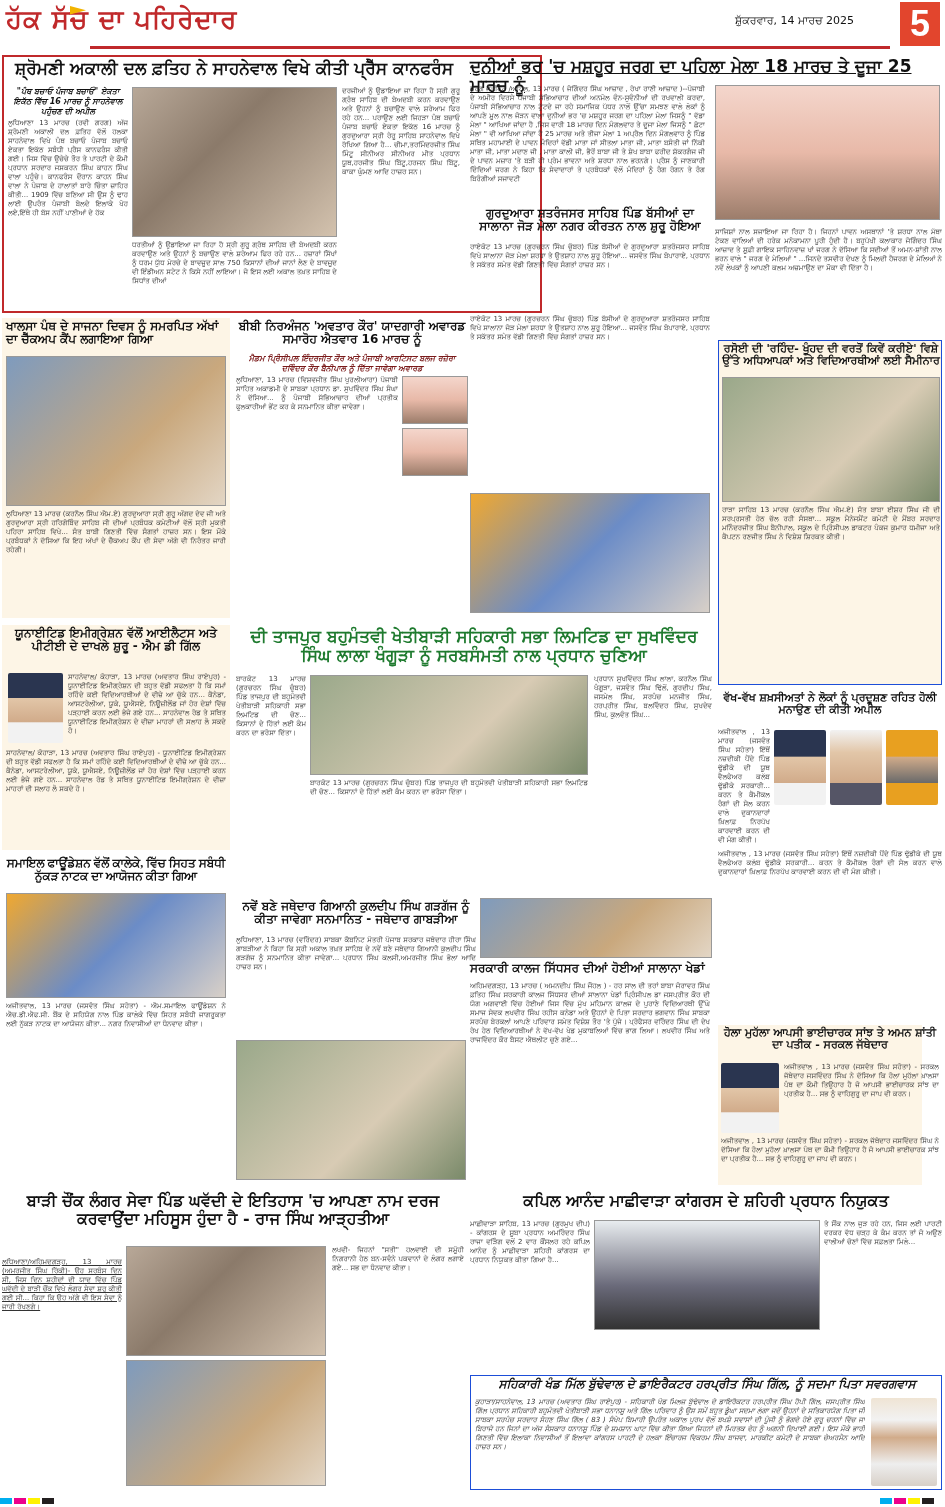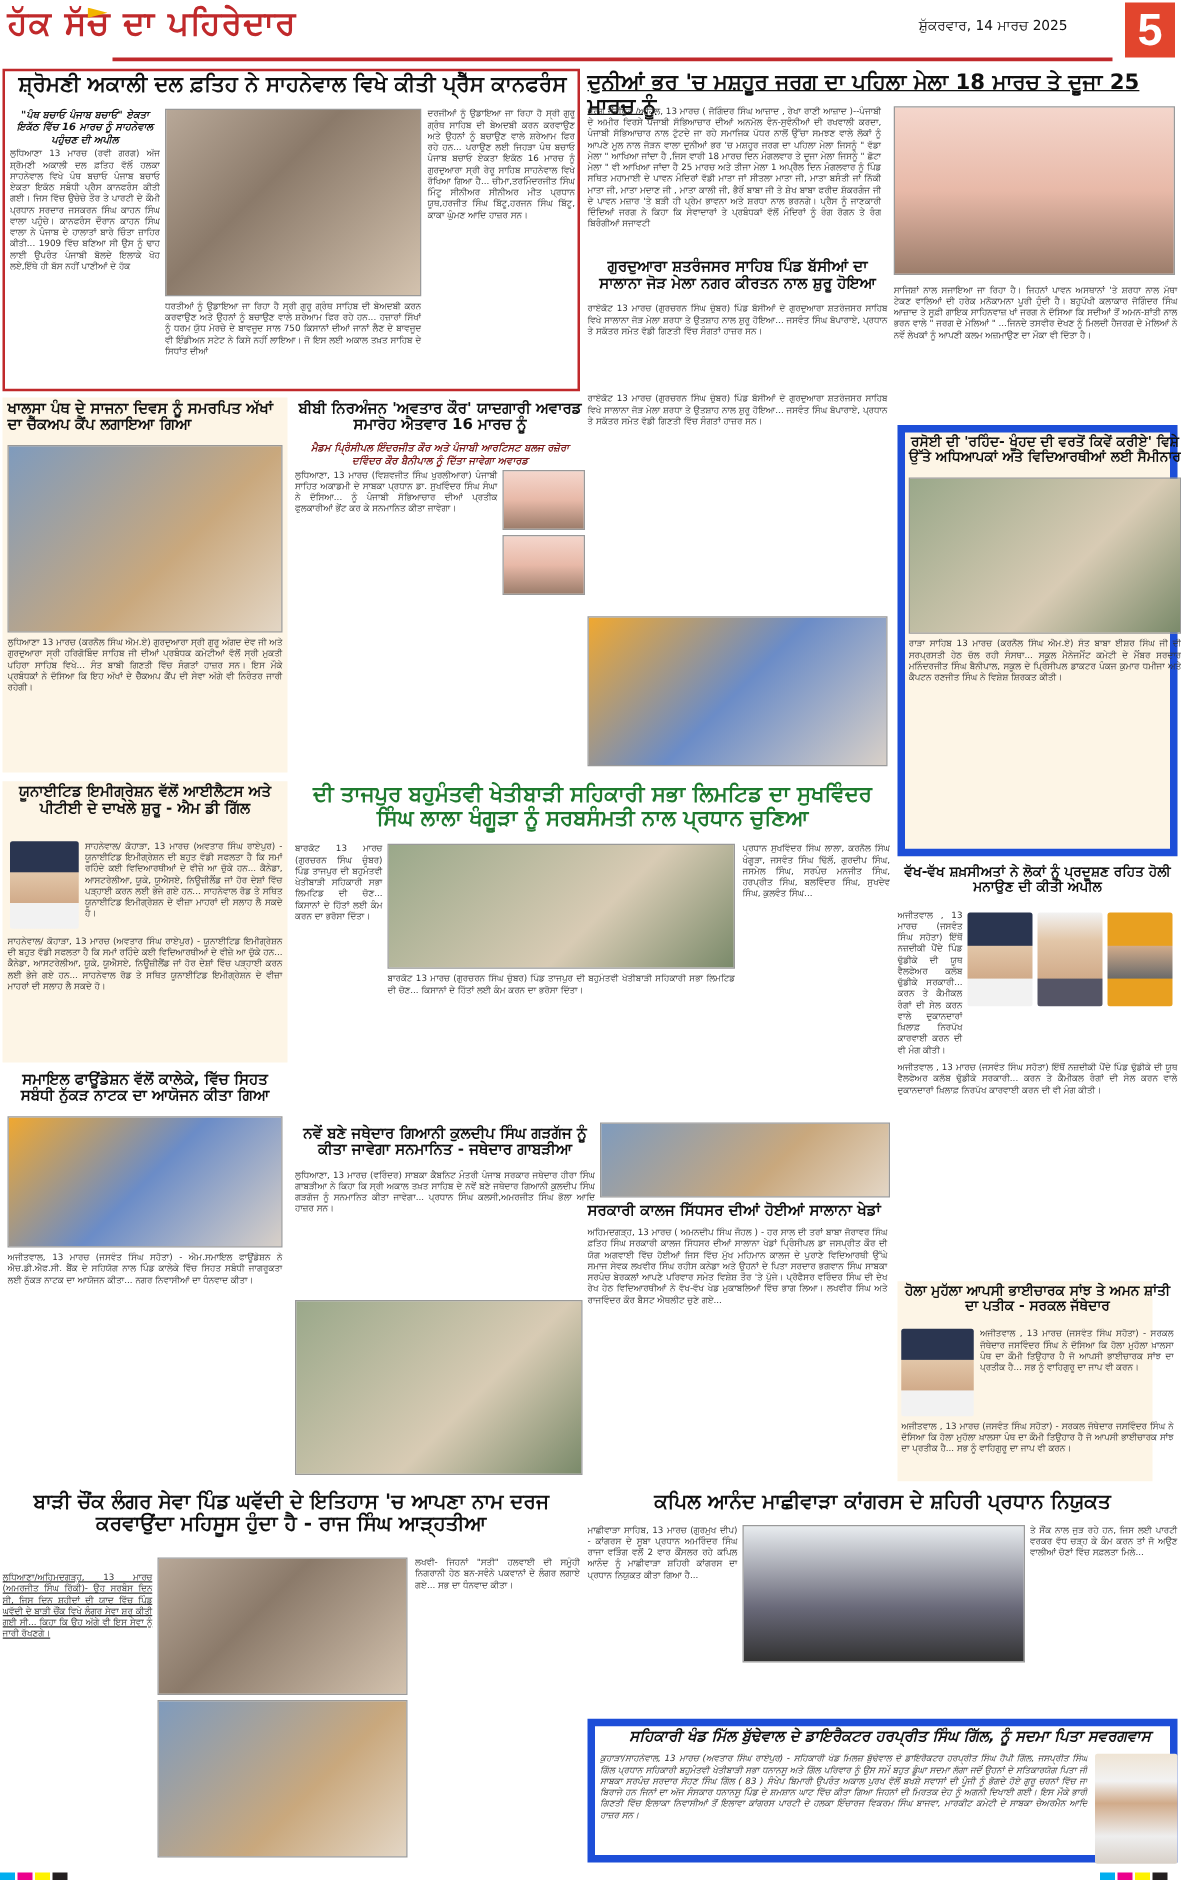--- a/index.html
+++ b/index.html
@@ -10,36 +10,36 @@
   .date { left: 735px; top: 14px; font-size: 11px; }
   .page-num { left: 900px; top: 2px; width: 40px; height: 44px; background: #e2452d; color: #fff; font-size: 36px; font-weight: bold; text-align: center; line-height: 44px; font-family: "Liberation Sans", sans-serif; }
   .headline { font-weight: bold; line-height: 1.1; }
   .body-text { font-size: 7px; line-height: 9px; color: #333; overflow: hidden; text-align: justify; }
   .photo { background: linear-gradient(135deg, #b8a898 0%, #8b7a6a 40%, #d3c2ae 100%); border: 1px solid #999; }
   .photo.blue { background: linear-gradient(135deg, #7f9bbd, #c9a87d 60%, #e3d6c5); }
   .photo.orange { background: linear-gradient(135deg, #f0a830, #6b8cc7 50%, #d8d0c8); }
   .photo.green { background: linear-gradient(135deg, #9aa88a, #d8cbb4 60%, #7a8a6a); }
   .photo.pink { background: linear-gradient(180deg, #f4d6cc, #e8b9a8 50%, #9c7d6b); }
   .box-red { border: 2px solid #c0292b; }
-  .box-brown { border: 6px solid #1d4ed8; }
+  .box-brown { border: 1px solid #1d4ed8; }
   .cream { background: #fdf5e6; }
   .sub-italic { font-style: italic; font-weight: bold; font-size: 8px; text-align: center; }
   .colorbar { position: absolute; width: 12px; height: 6px; }
   .portrait { border-radius: 2px; background: linear-gradient(180deg, #2a3550 0%, #2a3550 35%, #e2c6a8 36%, #d1ab8a 70%, #f2f2f2 71%); }
 </style>
 </head>
 <body>
 
 <div class="abs masthead-logo">ਹੱਕ ਸੱਚ ਦਾ ਪਹਿਰੇਦਾਰ</div>
 <div class="abs" style="left:70px;top:6px;width:16px;height:14px;background:#f2b400;clip-path:polygon(0 0,100% 30%,0 60%);"></div>
 <div class="abs masthead-rule"></div>
 <div class="abs date">ਸ਼ੁੱਕਰਵਾਰ, 14 ਮਾਰਚ 2025</div>
 <div class="abs page-num">5</div>
 
-<div class="abs box-red" style="left:2px;top:55px;width:462px;height:258px;">
+<div class="abs box-red" style="left:2px;top:55px;width:540px;height:258px;">
   <div class="headline" style="position:absolute;left:4px;top:2px;width:452px;font-size:17px;text-align:center;">ਸ਼੍ਰੋਮਣੀ ਅਕਾਲੀ ਦਲ ਫ਼ਤਿਹ ਨੇ ਸਾਹਨੇਵਾਲ ਵਿਖੇ ਕੀਤੀ ਪ੍ਰੈੱਸ ਕਾਨਫਰੰਸ</div>
   <div class="sub-italic" style="position:absolute;left:4px;top:30px;width:120px;">"ਪੰਥ ਬਚਾਓ ਪੰਜਾਬ ਬਚਾਓ" ਏਕਤਾ ਇਕੱਠ ਵਿੱਚ 16 ਮਾਰਚ ਨੂੰ ਸਾਹਨੇਵਾਲ ਪਹੁੰਚਣ ਦੀ ਅਪੀਲ</div>
   <div class="body-text" style="position:absolute;left:4px;top:62px;width:120px;height:190px;">ਲੁਧਿਆਣਾ 13 ਮਾਰਚ (ਰਵੀ ਗਰਗ) ਅੱਜ ਸ਼੍ਰੋਮਣੀ ਅਕਾਲੀ ਦਲ ਫ਼ਤਿਹ ਵੱਲੋਂ ਹਲਕਾ ਸਾਹਨੇਵਾਲ ਵਿਖੇ ਪੰਥ ਬਚਾਓ ਪੰਜਾਬ ਬਚਾਓ ਏਕਤਾ ਇਕੱਠ ਸਬੰਧੀ ਪ੍ਰੈਸ ਕਾਨਫਰੰਸ ਕੀਤੀ ਗਈ। ਜਿਸ ਵਿੱਚ ਉਚੇਚੇ ਤੌਰ ਤੇ ਪਾਰਟੀ ਦੇ ਕੌਮੀ ਪ੍ਰਧਾਨ ਸਰਦਾਰ ਜਸਕਰਨ ਸਿੰਘ ਕਾਹਨ ਸਿੰਘ ਵਾਲਾ ਪਹੁੰਚੇ। ਕਾਨਫਰੰਸ ਦੌਰਾਨ ਕਾਹਨ ਸਿੰਘ ਵਾਲਾ ਨੇ ਪੰਜਾਬ ਦੇ ਹਾਲਾਤਾਂ ਬਾਰੇ ਚਿੰਤਾ ਜ਼ਾਹਿਰ ਕੀਤੀ... 1909 ਵਿੱਚ ਬਣਿਆ ਸੀ ਉਸ ਨੂੰ ਢਾਹ ਲਾਈ ਉਪਰੰਤ ਪੰਜਾਬੀ ਬੋਲਦੇ ਇਲਾਕੇ ਖੋਹ ਲਏ,ਇੱਥੇ ਹੀ ਬੱਸ ਨਹੀਂ ਪਾਣੀਆਂ ਦੇ ਹੱਕ</div>
   <div class="photo" style="position:absolute;left:128px;top:30px;width:205px;height:150px;"></div>
   <div class="body-text" style="position:absolute;left:128px;top:184px;width:205px;height:68px;">ਧਰਤੀਆਂ ਨੂੰ ਉਡਾਇਆ ਜਾ ਰਿਹਾ ਹੈ ਸ੍ਰੀ ਗੁਰੂ ਗ੍ਰੰਥ ਸਾਹਿਬ ਦੀ ਬੇਅਦਬੀ ਕਰਨ ਕਰਵਾਉਣ ਅਤੇ ਉਹਨਾਂ ਨੂੰ ਬਚਾਉਣ ਵਾਲੇ ਸ਼ਰੇਆਮ ਫਿਰ ਰਹੇ ਹਨ... ਹਜ਼ਾਰਾਂ ਸਿੱਖਾਂ ਨੂੰ ਧਰਮ ਯੁੱਧ ਮੋਰਚੇ ਦੇ ਬਾਵਜੂਦ ਸਾਲ 750 ਕਿਸਾਨਾਂ ਦੀਆਂ ਜਾਨਾਂ ਲੈਣ ਦੇ ਬਾਵਜੂਦ ਵੀ ਇੰਡੀਅਨ ਸਟੇਟ ਨੇ ਕਿਸੇ ਨਹੀਂ ਲਾਇਆ। ਜੋ ਇਸ ਲਈ ਅਕਾਲ ਤਖ਼ਤ ਸਾਹਿਬ ਦੇ ਸਿਧਾਂਤ ਦੀਆਂ</div>
   <div class="body-text" style="position:absolute;left:338px;top:30px;width:118px;height:222px;">ਦਰਜੀਆਂ ਨੂੰ ਉਡਾਇਆ ਜਾ ਰਿਹਾ ਹੈ ਸ੍ਰੀ ਗੁਰੂ ਗ੍ਰੰਥ ਸਾਹਿਬ ਦੀ ਬੇਅਦਬੀ ਕਰਨ ਕਰਵਾਉਣ ਅਤੇ ਉਹਨਾਂ ਨੂੰ ਬਚਾਉਣ ਵਾਲੇ ਸ਼ਰੇਆਮ ਫਿਰ ਰਹੇ ਹਨ... ਪਰਾਉਣ ਲਈ ਜਿਹੜਾ ਪੰਥ ਬਚਾਓ ਪੰਜਾਬ ਬਚਾਓ ਏਕਤਾ ਇਕੱਠ 16 ਮਾਰਚ ਨੂੰ ਗੁਰਦੁਆਰਾ ਸ੍ਰੀ ਰੇਰੂ ਸਾਹਿਬ ਸਾਹਨੇਵਾਲ ਵਿਖੇ ਰੱਖਿਆ ਗਿਆ ਹੈ... ਚੀਮਾ,ਤਰਮਿੰਦਰਜੀਤ ਸਿੰਘ ਮਿੰਟੂ ਸੀਨੀਅਰ ਸੀਨੀਅਰ ਮੀਤ ਪ੍ਰਧਾਨ ਯੂਥ,ਹਰਜੀਤ ਸਿੰਘ ਬਿੱਟੂ,ਹਰਜਨ ਸਿੰਘ ਬਿੱਟੂ, ਕਾਕਾ ਘੁੰਮਣ ਆਦਿ ਹਾਜ਼ਰ ਸਨ।</div>
 </div>
 
 <div class="abs" style="left:470px;top:55px;width:472px;height:145px;">
   <div class="headline" style="position:absolute;left:0;top:2px;width:472px;font-size:17px;text-decoration:underline;">ਦੁਨੀਆਂ ਭਰ 'ਚ ਮਸ਼ਹੂਰ ਜਰਗ ਦਾ ਪਹਿਲਾ ਮੇਲਾ 18 ਮਾਰਚ ਤੇ ਦੂਜਾ 25 ਮਾਰਚ ਨੂੰ</div>
@@ -94,21 +94,21 @@
 <div class="abs" style="left:718px;top:690px;width:224px;height:300px;">
   <div class="headline" style="position:absolute;left:0;top:2px;width:224px;font-size:11px;text-align:center;">ਵੱਖ-ਵੱਖ ਸ਼ਖ਼ਸੀਅਤਾਂ ਨੇ ਲੋਕਾਂ ਨੂੰ ਪ੍ਰਦੂਸ਼ਣ ਰਹਿਤ ਹੋਲੀ ਮਨਾਉਣ ਦੀ ਕੀਤੀ ਅਪੀਲ</div>
   <div class="body-text" style="position:absolute;left:0;top:38px;width:52px;height:120px;">ਅਜੀਤਵਾਲ , 13 ਮਾਰਚ (ਜਸਵੰਤ ਸਿੰਘ ਸਹੋਤਾ) ਇੱਥੋਂ ਨਜ਼ਦੀਕੀ ਪੈਂਦੇ ਪਿੰਡ ਢੁੱਡੀਕੇ ਦੀ ਯੂਥ ਵੈਲਫੇਅਰ ਕਲੱਬ ਢੁੱਡੀਕੇ ਸਰਕਾਰੀ... ਕਰਨ ਤੇ ਕੈਮੀਕਲ ਰੰਗਾਂ ਦੀ ਸੇਲ ਕਰਨ ਵਾਲੇ ਦੁਕਾਨਦਾਰਾਂ ਖ਼ਿਲਾਫ਼ ਨਿਰਪੱਖ ਕਾਰਵਾਈ ਕਰਨ ਦੀ ਵੀ ਮੰਗ ਕੀਤੀ।</div>
   <div class="portrait" style="position:absolute;left:56px;top:40px;width:52px;height:75px;"></div>
   <div class="portrait" style="position:absolute;left:112px;top:40px;width:52px;height:75px;background:linear-gradient(180deg,#f2f2f2 0%,#e2c6a8 30%,#d1ab8a 70%,#556 71%);"></div>
   <div class="portrait" style="position:absolute;left:168px;top:40px;width:52px;height:75px;background:linear-gradient(180deg,#e8a020 0%,#e8a020 35%,#d1ab8a 36%,#6b6b6b 70%,#e8a020 71%);"></div>
   <div class="body-text" style="position:absolute;left:0;top:160px;width:224px;height:135px;">ਅਜੀਤਵਾਲ , 13 ਮਾਰਚ (ਜਸਵੰਤ ਸਿੰਘ ਸਹੋਤਾ) ਇੱਥੋਂ ਨਜ਼ਦੀਕੀ ਪੈਂਦੇ ਪਿੰਡ ਢੁੱਡੀਕੇ ਦੀ ਯੂਥ ਵੈਲਫੇਅਰ ਕਲੱਬ ਢੁੱਡੀਕੇ ਸਰਕਾਰੀ... ਕਰਨ ਤੇ ਕੈਮੀਕਲ ਰੰਗਾਂ ਦੀ ਸੇਲ ਕਰਨ ਵਾਲੇ ਦੁਕਾਨਦਾਰਾਂ ਖ਼ਿਲਾਫ਼ ਨਿਰਪੱਖ ਕਾਰਵਾਈ ਕਰਨ ਦੀ ਵੀ ਮੰਗ ਕੀਤੀ।</div>
 </div>
 
 <div class="abs" style="left:2px;top:855px;width:228px;height:330px;">
-  <div class="headline" style="position:absolute;left:4px;top:2px;width:220px;font-size:12px;text-align:center;">ਸਮਾਇਲ ਫਾਊਂਡੇਸ਼ਨ ਵੱਲੋਂ ਕਾਲੇਕੇ, ਵਿੱਚ ਸਿਹਤ ਸਬੰਧੀ ਨੁੱਕੜ ਨਾਟਕ ਦਾ ਆਯੋਜਨ ਕੀਤਾ ਗਿਆ</div>
+  <div class="headline" style="position:absolute;left:4px;top:2px;width:220px;font-size:12px;text-align:center;font-family:Liberation Serif, serif;">ਸਮਾਇਲ ਫਾਊਂਡੇਸ਼ਨ ਵੱਲੋਂ ਕਾਲੇਕੇ, ਵਿੱਚ ਸਿਹਤ ਸਬੰਧੀ ਨੁੱਕੜ ਨਾਟਕ ਦਾ ਆਯੋਜਨ ਕੀਤਾ ਗਿਆ</div>
   <div class="photo orange" style="position:absolute;left:4px;top:38px;width:220px;height:105px;"></div>
   <div class="body-text" style="position:absolute;left:4px;top:147px;width:220px;height:180px;">ਅਜੀਤਵਾਲ, 13 ਮਾਰਚ (ਜਸਵੰਤ ਸਿੰਘ ਸਹੋਤਾ) - ਐਮ.ਸਮਾਇਲ ਫਾਊਂਡੇਸ਼ਨ ਨੇ ਐਚ.ਡੀ.ਐਫ.ਸੀ. ਬੈਂਕ ਦੇ ਸਹਿਯੋਗ ਨਾਲ ਪਿੰਡ ਕਾਲੇਕੇ ਵਿੱਚ ਸਿਹਤ ਸਬੰਧੀ ਜਾਗਰੂਕਤਾ ਲਈ ਨੁੱਕੜ ਨਾਟਕ ਦਾ ਆਯੋਜਨ ਕੀਤਾ... ਨਗਰ ਨਿਵਾਸੀਆਂ ਦਾ ਧੰਨਵਾਦ ਕੀਤਾ।</div>
 </div>
 
 <div class="abs" style="left:236px;top:898px;width:240px;height:140px;">
   <div class="headline" style="position:absolute;left:0;top:2px;width:240px;font-size:12px;text-align:center;">ਨਵੇਂ ਬਣੇ ਜਥੇਦਾਰ ਗਿਆਨੀ ਕੁਲਦੀਪ ਸਿੰਘ ਗੜਗੱਜ ਨੂੰ ਕੀਤਾ ਜਾਵੇਗਾ ਸਨਮਾਨਿਤ - ਜਥੇਦਾਰ ਗਾਬੜੀਆ</div>
   <div class="body-text" style="position:absolute;left:0;top:38px;width:240px;height:100px;">ਲੁਧਿਆਣਾ, 13 ਮਾਰਚ (ਵਰਿੰਦਰ) ਸਾਬਕਾ ਕੈਬਨਿਟ ਮੰਤਰੀ ਪੰਜਾਬ ਸਰਕਾਰ ਜਥੇਦਾਰ ਹੀਰਾ ਸਿੰਘ ਗਾਬੜੀਆ ਨੇ ਕਿਹਾ ਕਿ ਸ੍ਰੀ ਅਕਾਲ ਤਖ਼ਤ ਸਾਹਿਬ ਦੇ ਨਵੇਂ ਬਣੇ ਜਥੇਦਾਰ ਗਿਆਨੀ ਕੁਲਦੀਪ ਸਿੰਘ ਗੜਗੱਜ ਨੂੰ ਸਨਮਾਨਿਤ ਕੀਤਾ ਜਾਵੇਗਾ... ਪ੍ਰਧਾਨ ਸਿੰਘ ਕਲਸੀ,ਅਮਰਜੀਤ ਸਿੰਘ ਭੋਲਾ ਆਦਿ ਹਾਜ਼ਰ ਸਨ।</div>
 </div>
 <div class="abs photo blue" style="left:480px;top:898px;width:232px;height:60px;"></div>
 

